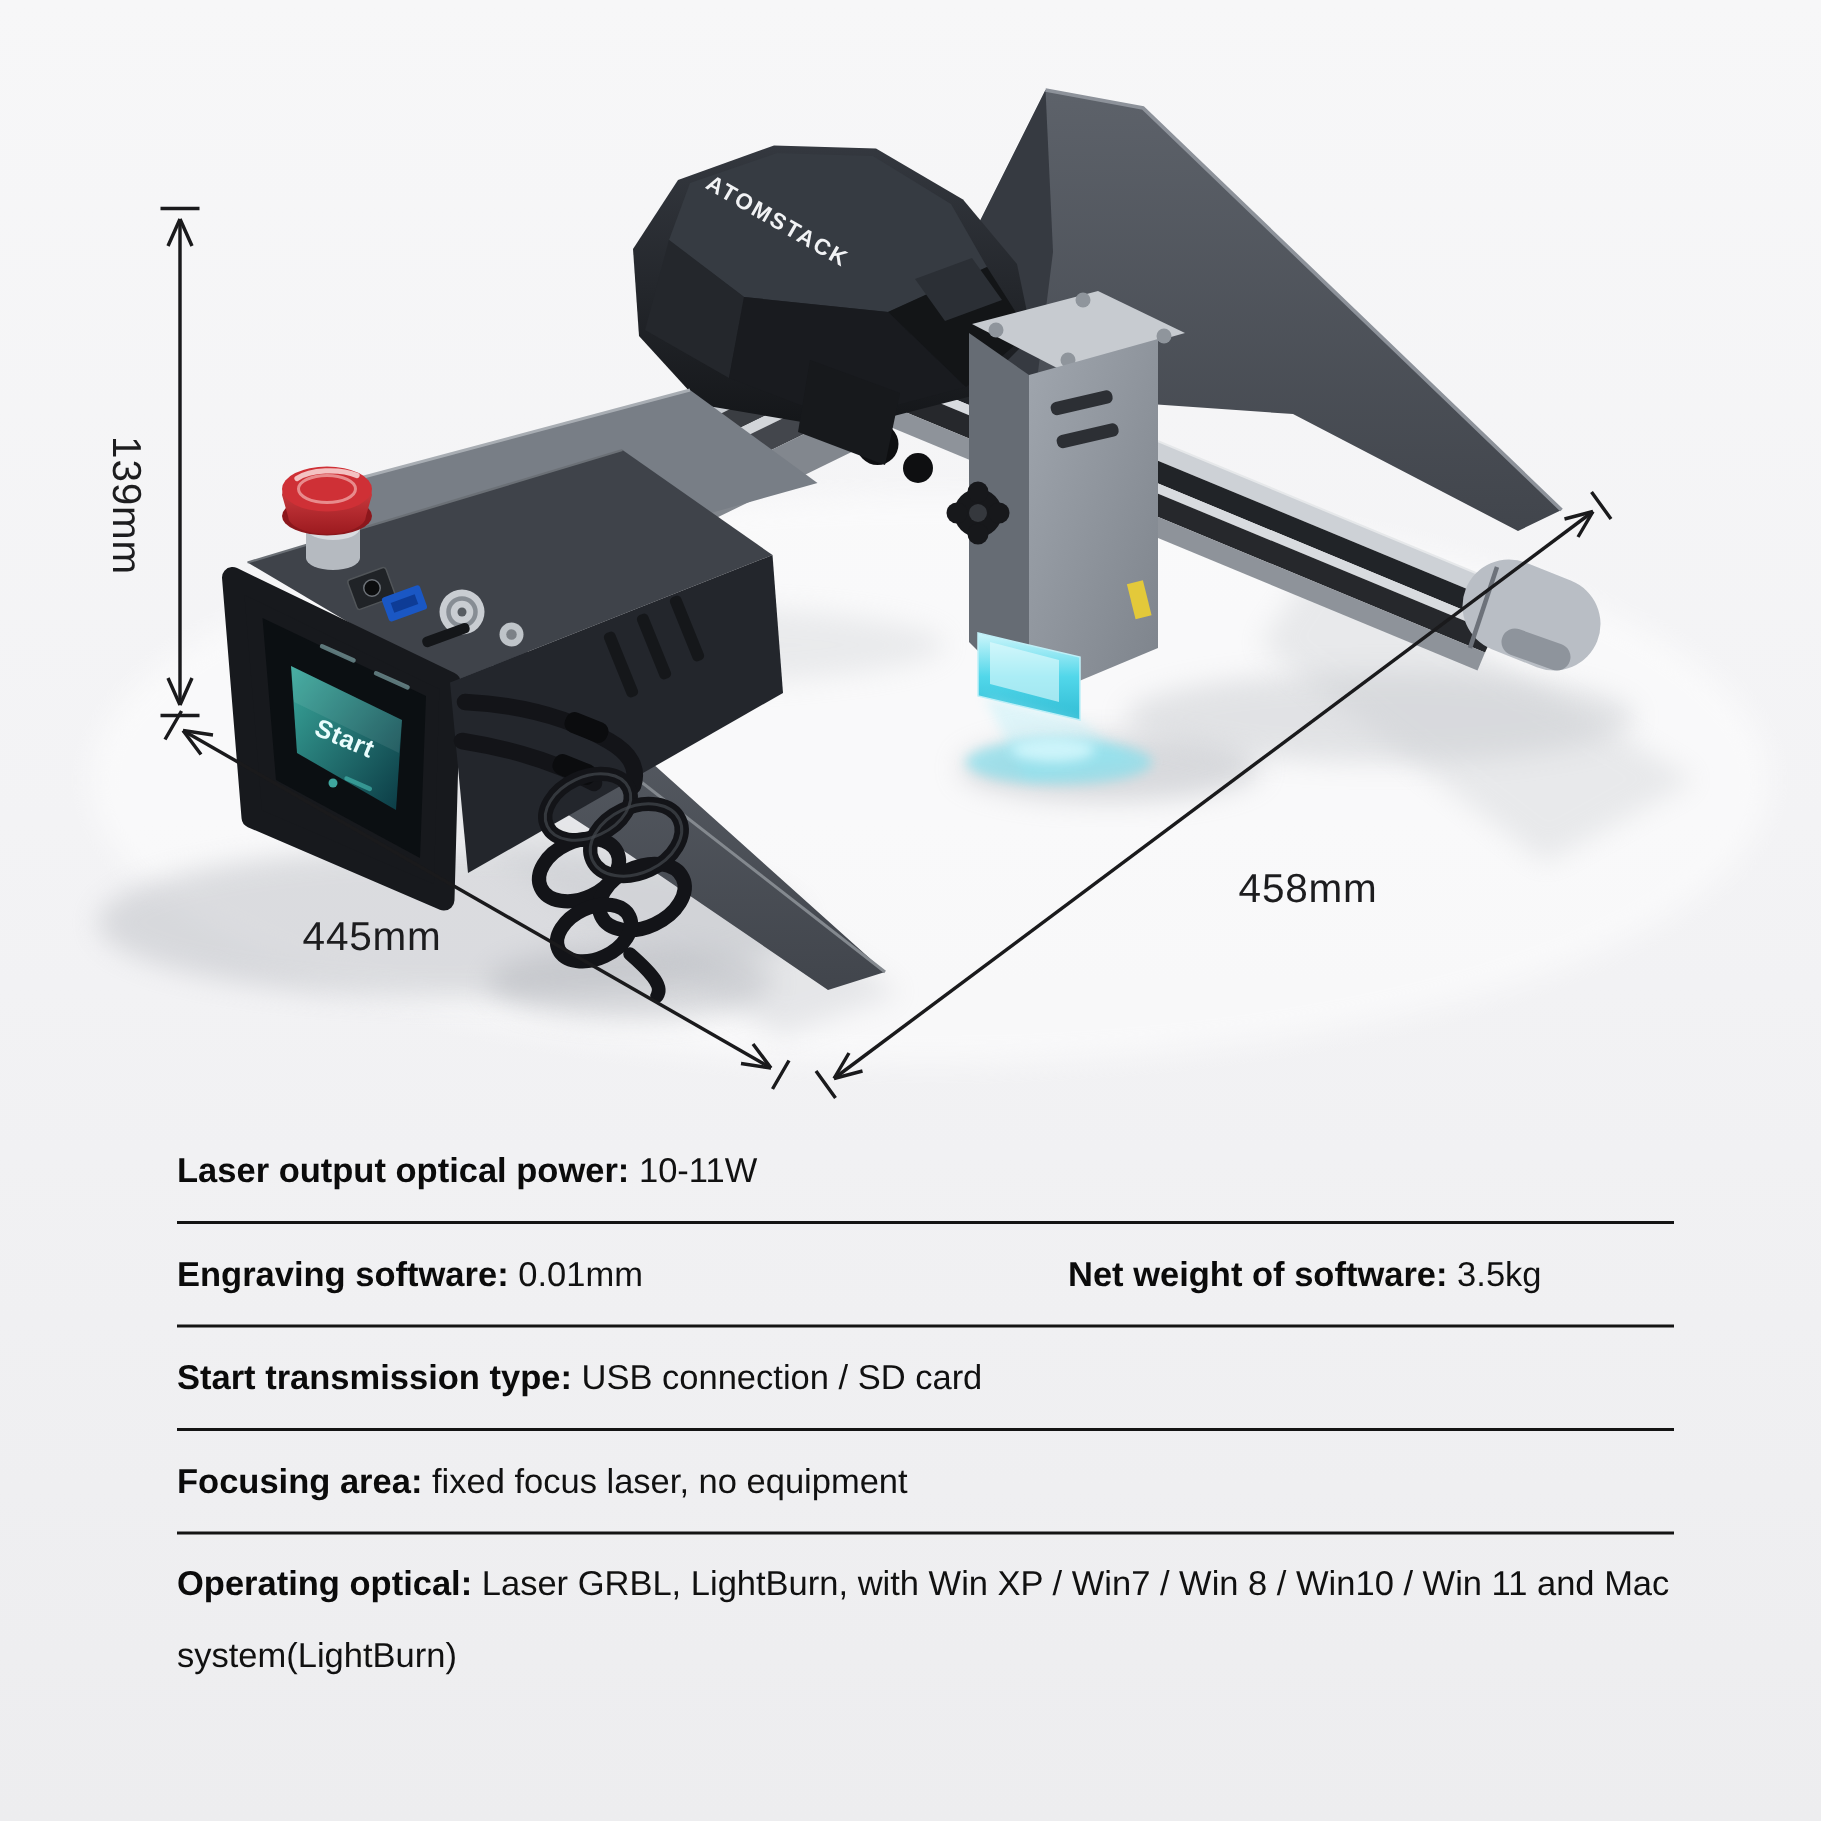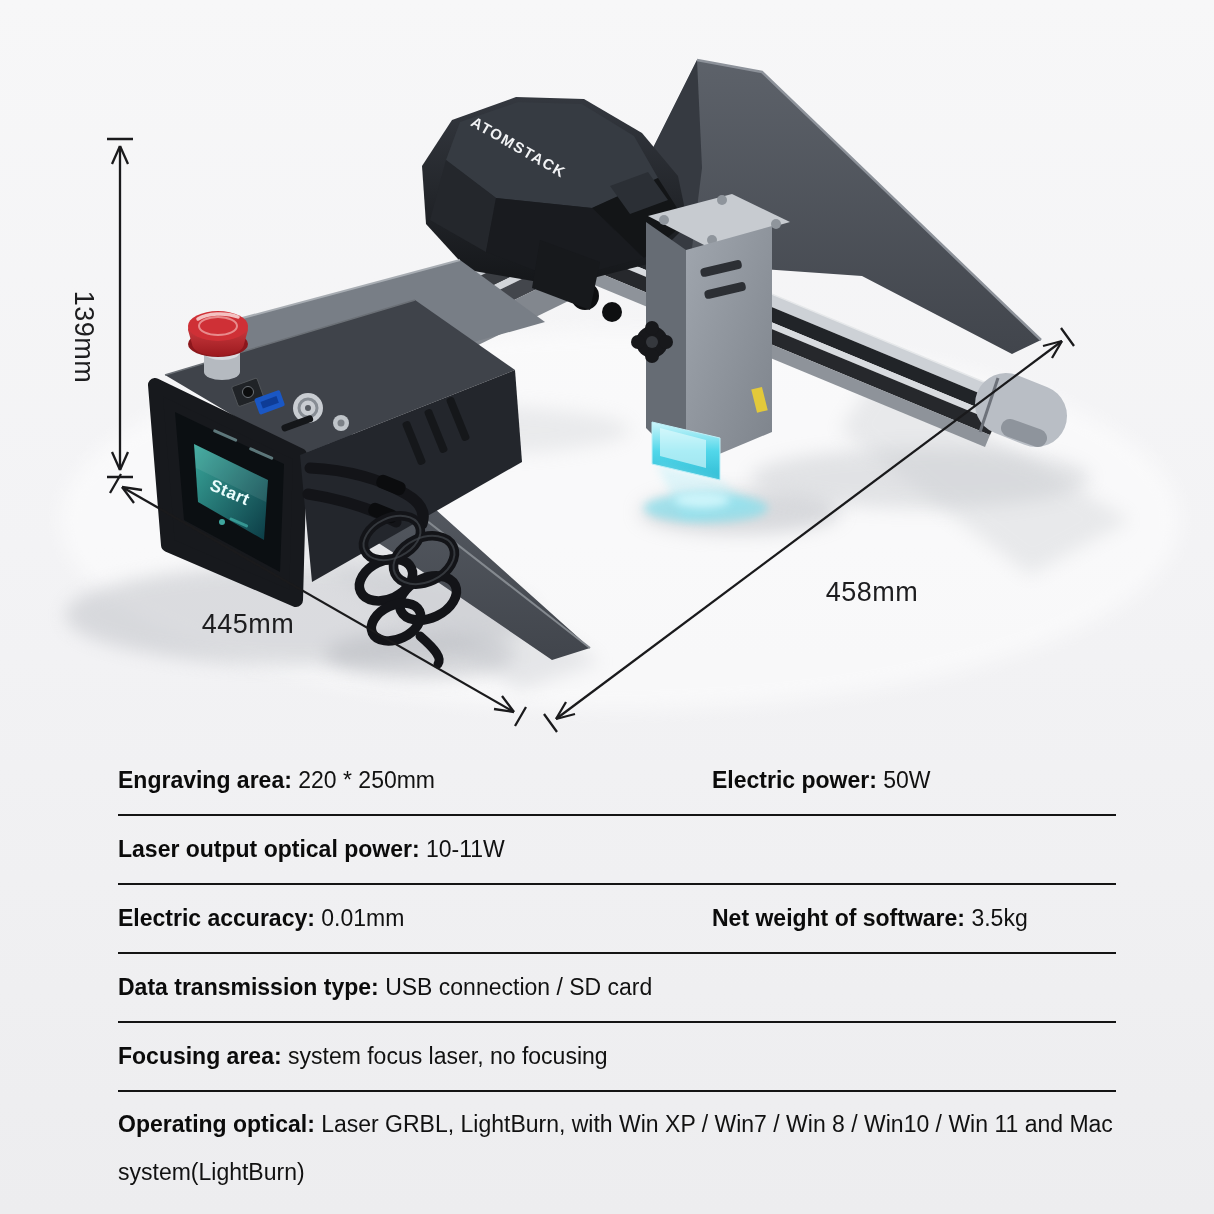--- a/index.html
+++ b/index.html
@@ -239,33 +239,29 @@
       <path d="M 556 719 L 1062 341"></path>
       <path d="M 556 719 L 575 714 M 556 719 L 566 702"></path>
       <path d="M 1062 341 L 1043 346 M 1062 341 L 1052 358"></path>
       <path d="M 557 732 L 544 714 M 1074 346 L 1061 328"></path>
     </g>
     <text class="dim-label" x="872" y="601" text-anchor="middle">458mm</text>
   </svg>
 
   <div class="spec-table" id="specTable">
       <div class="spec-row two-col">
-        <div class="spec-cell"><span class="lbl">Engraving area:</span><span class="val"> 220 * 250mm</span></div>
-        <div class="spec-cell"><span class="lbl">Electric power:</span><span class="val"> 50W</span></div>
+        <div class="spec-cell"><span class="lbl">Laser output optical power:</span><span class="val"> 10-11W</span></div>
       </div>
       <div class="spec-row two-col">
-        <div class="spec-cell"><span class="lbl">Laser output optical power:</span><span class="val"> 10-11W</span></div>
-      </div>
-      <div class="spec-row two-col">
-        <div class="spec-cell"><span class="lbl">Electric accuracy:</span><span class="val"> 0.01mm</span></div>
+        <div class="spec-cell"><span class="lbl">Engraving software:</span><span class="val"> 0.01mm</span></div>
         <div class="spec-cell"><span class="lbl">Net weight of software:</span><span class="val"> 3.5kg</span></div>
       </div>
       <div class="spec-row">
-        <div class="spec-cell"><span class="lbl">Data transmission type:</span><span class="val"> USB connection / SD card</span></div>
+        <div class="spec-cell"><span class="lbl">Start transmission type:</span><span class="val"> USB connection / SD card</span></div>
       </div>
       <div class="spec-row">
-        <div class="spec-cell"><span class="lbl">Focusing area:</span><span class="val"> system focus laser, no focusing</span></div>
+        <div class="spec-cell"><span class="lbl">Focusing area:</span><span class="val"> fixed focus laser, no equipment</span></div>
       </div>
       <div class="spec-row">
         <div class="spec-cell"><span class="lbl">Operating optical:</span><span class="val">  Laser GRBL, LightBurn, with Win XP / Win7 / Win 8 / Win10 / Win 11 and Mac system(LightBurn)</span></div>
       </div>
     </div>
 </div>
 
 </body></html>

